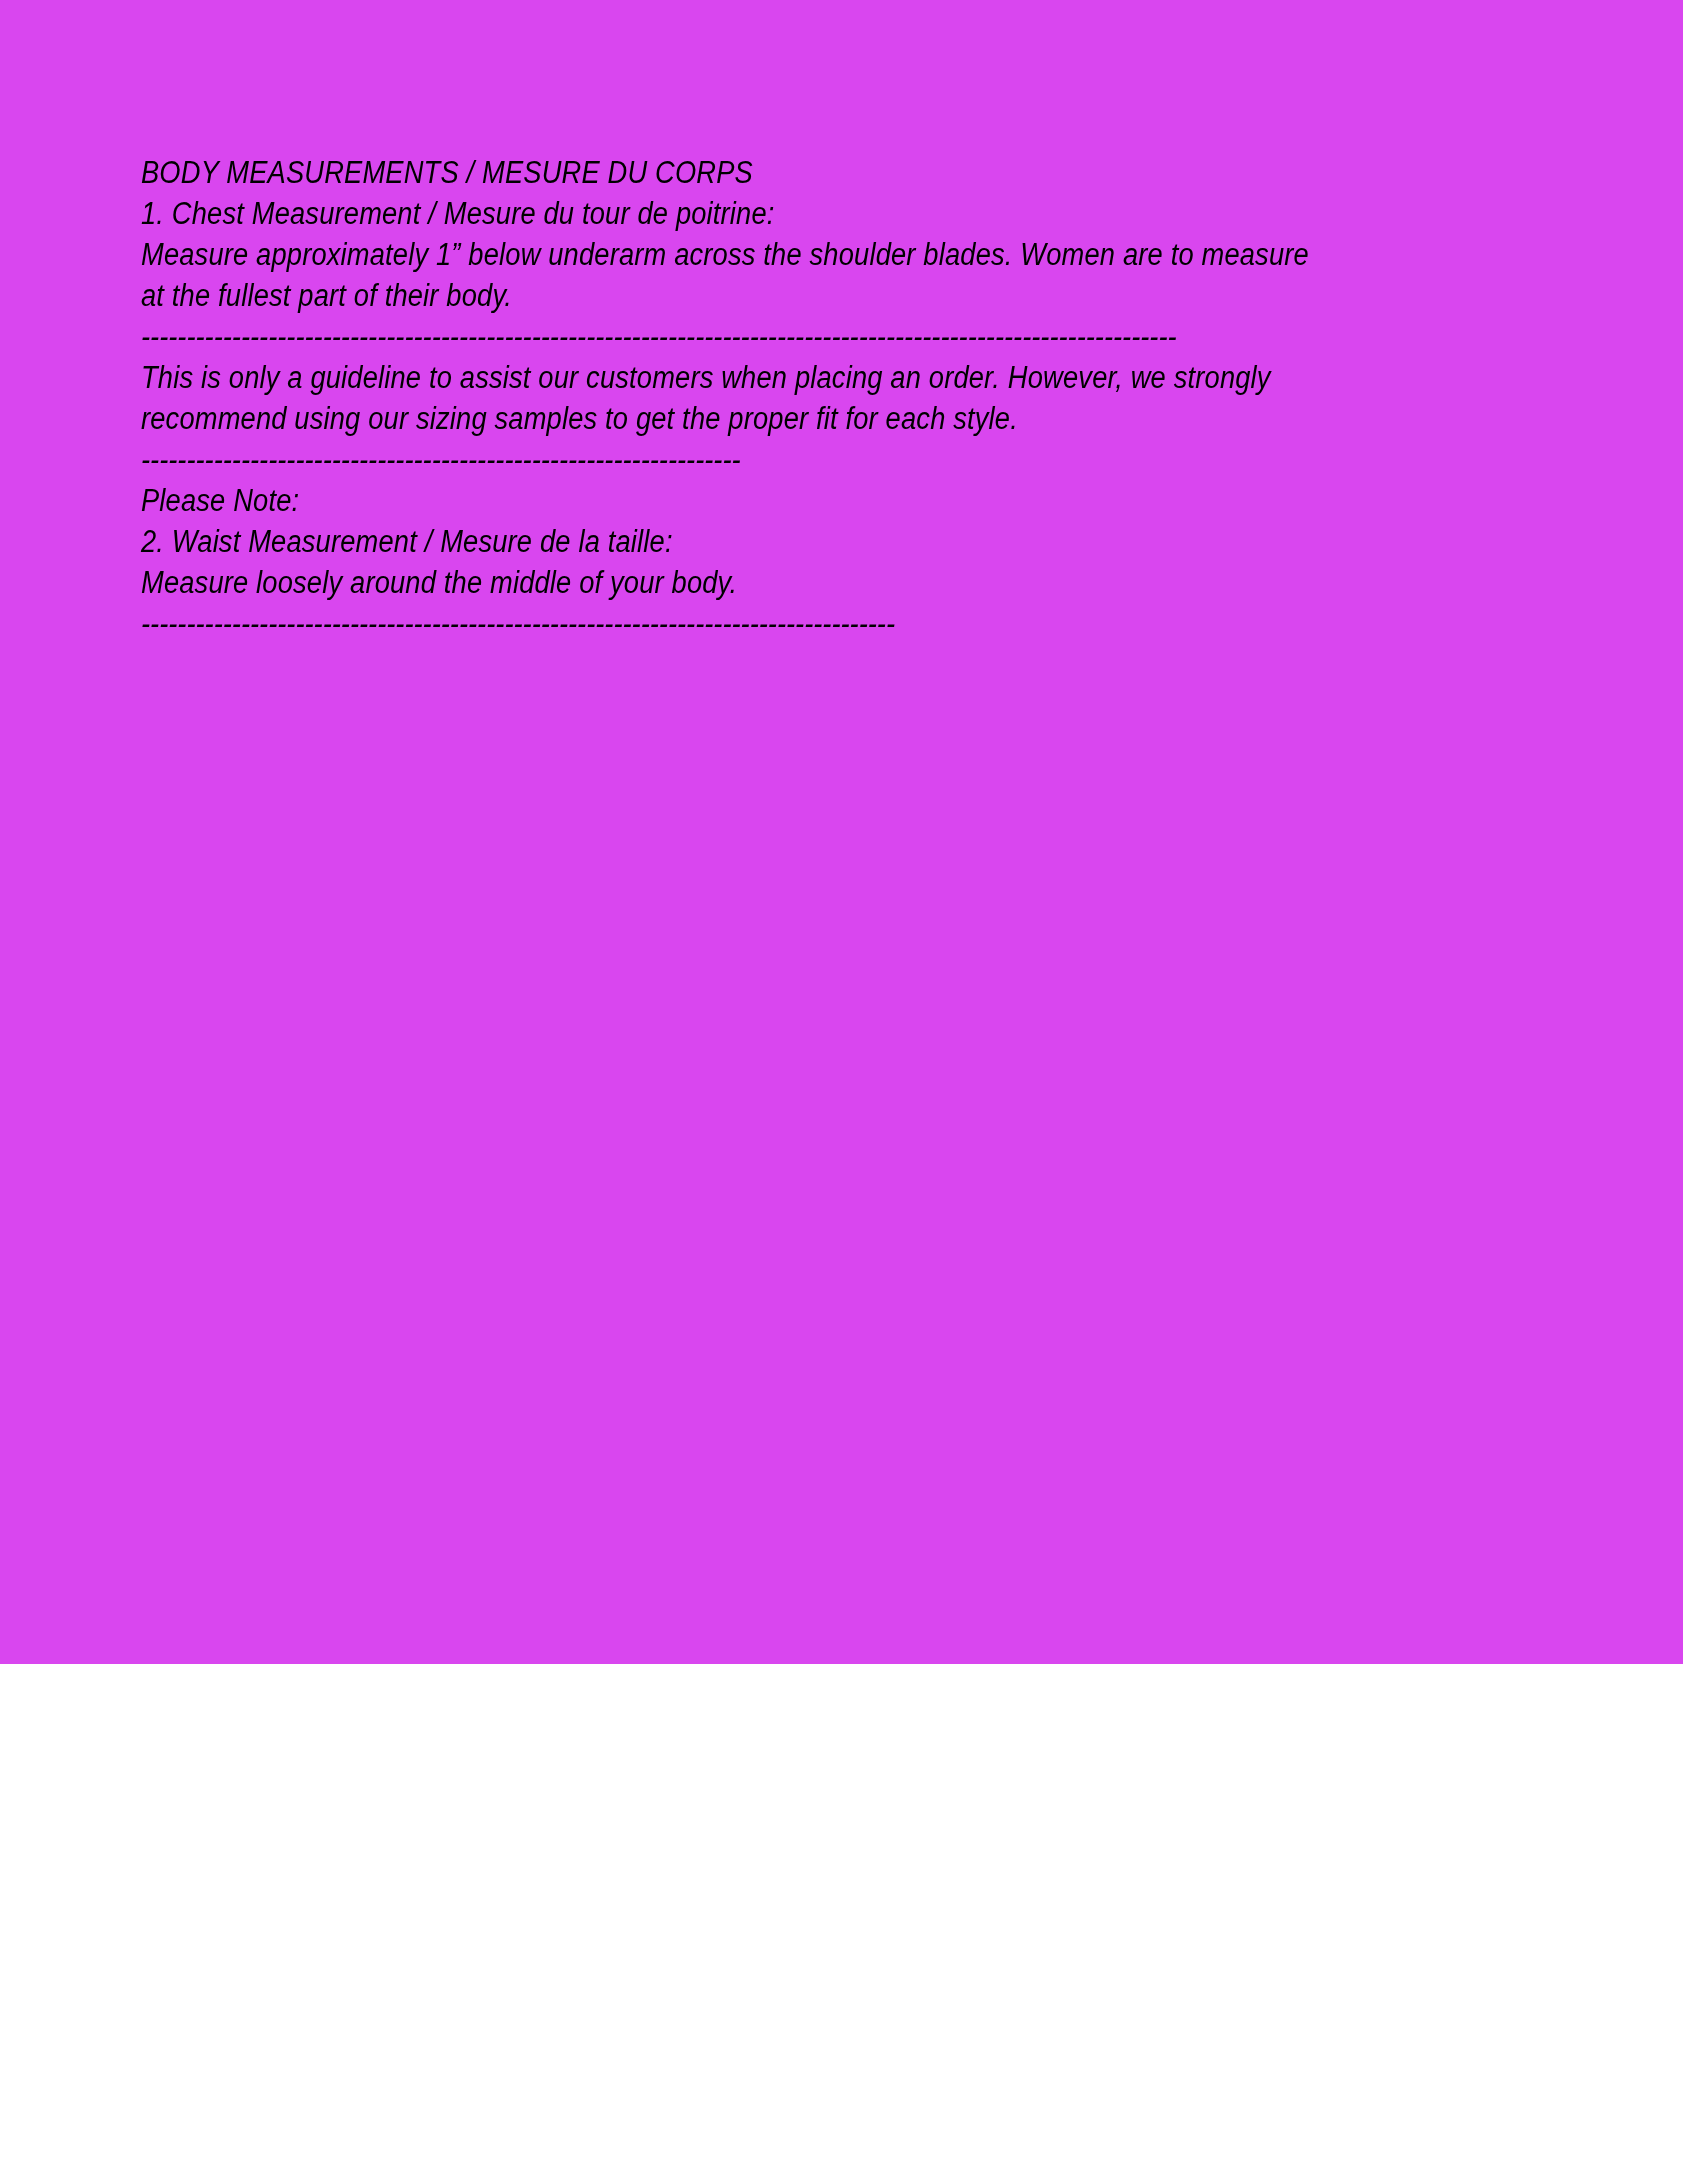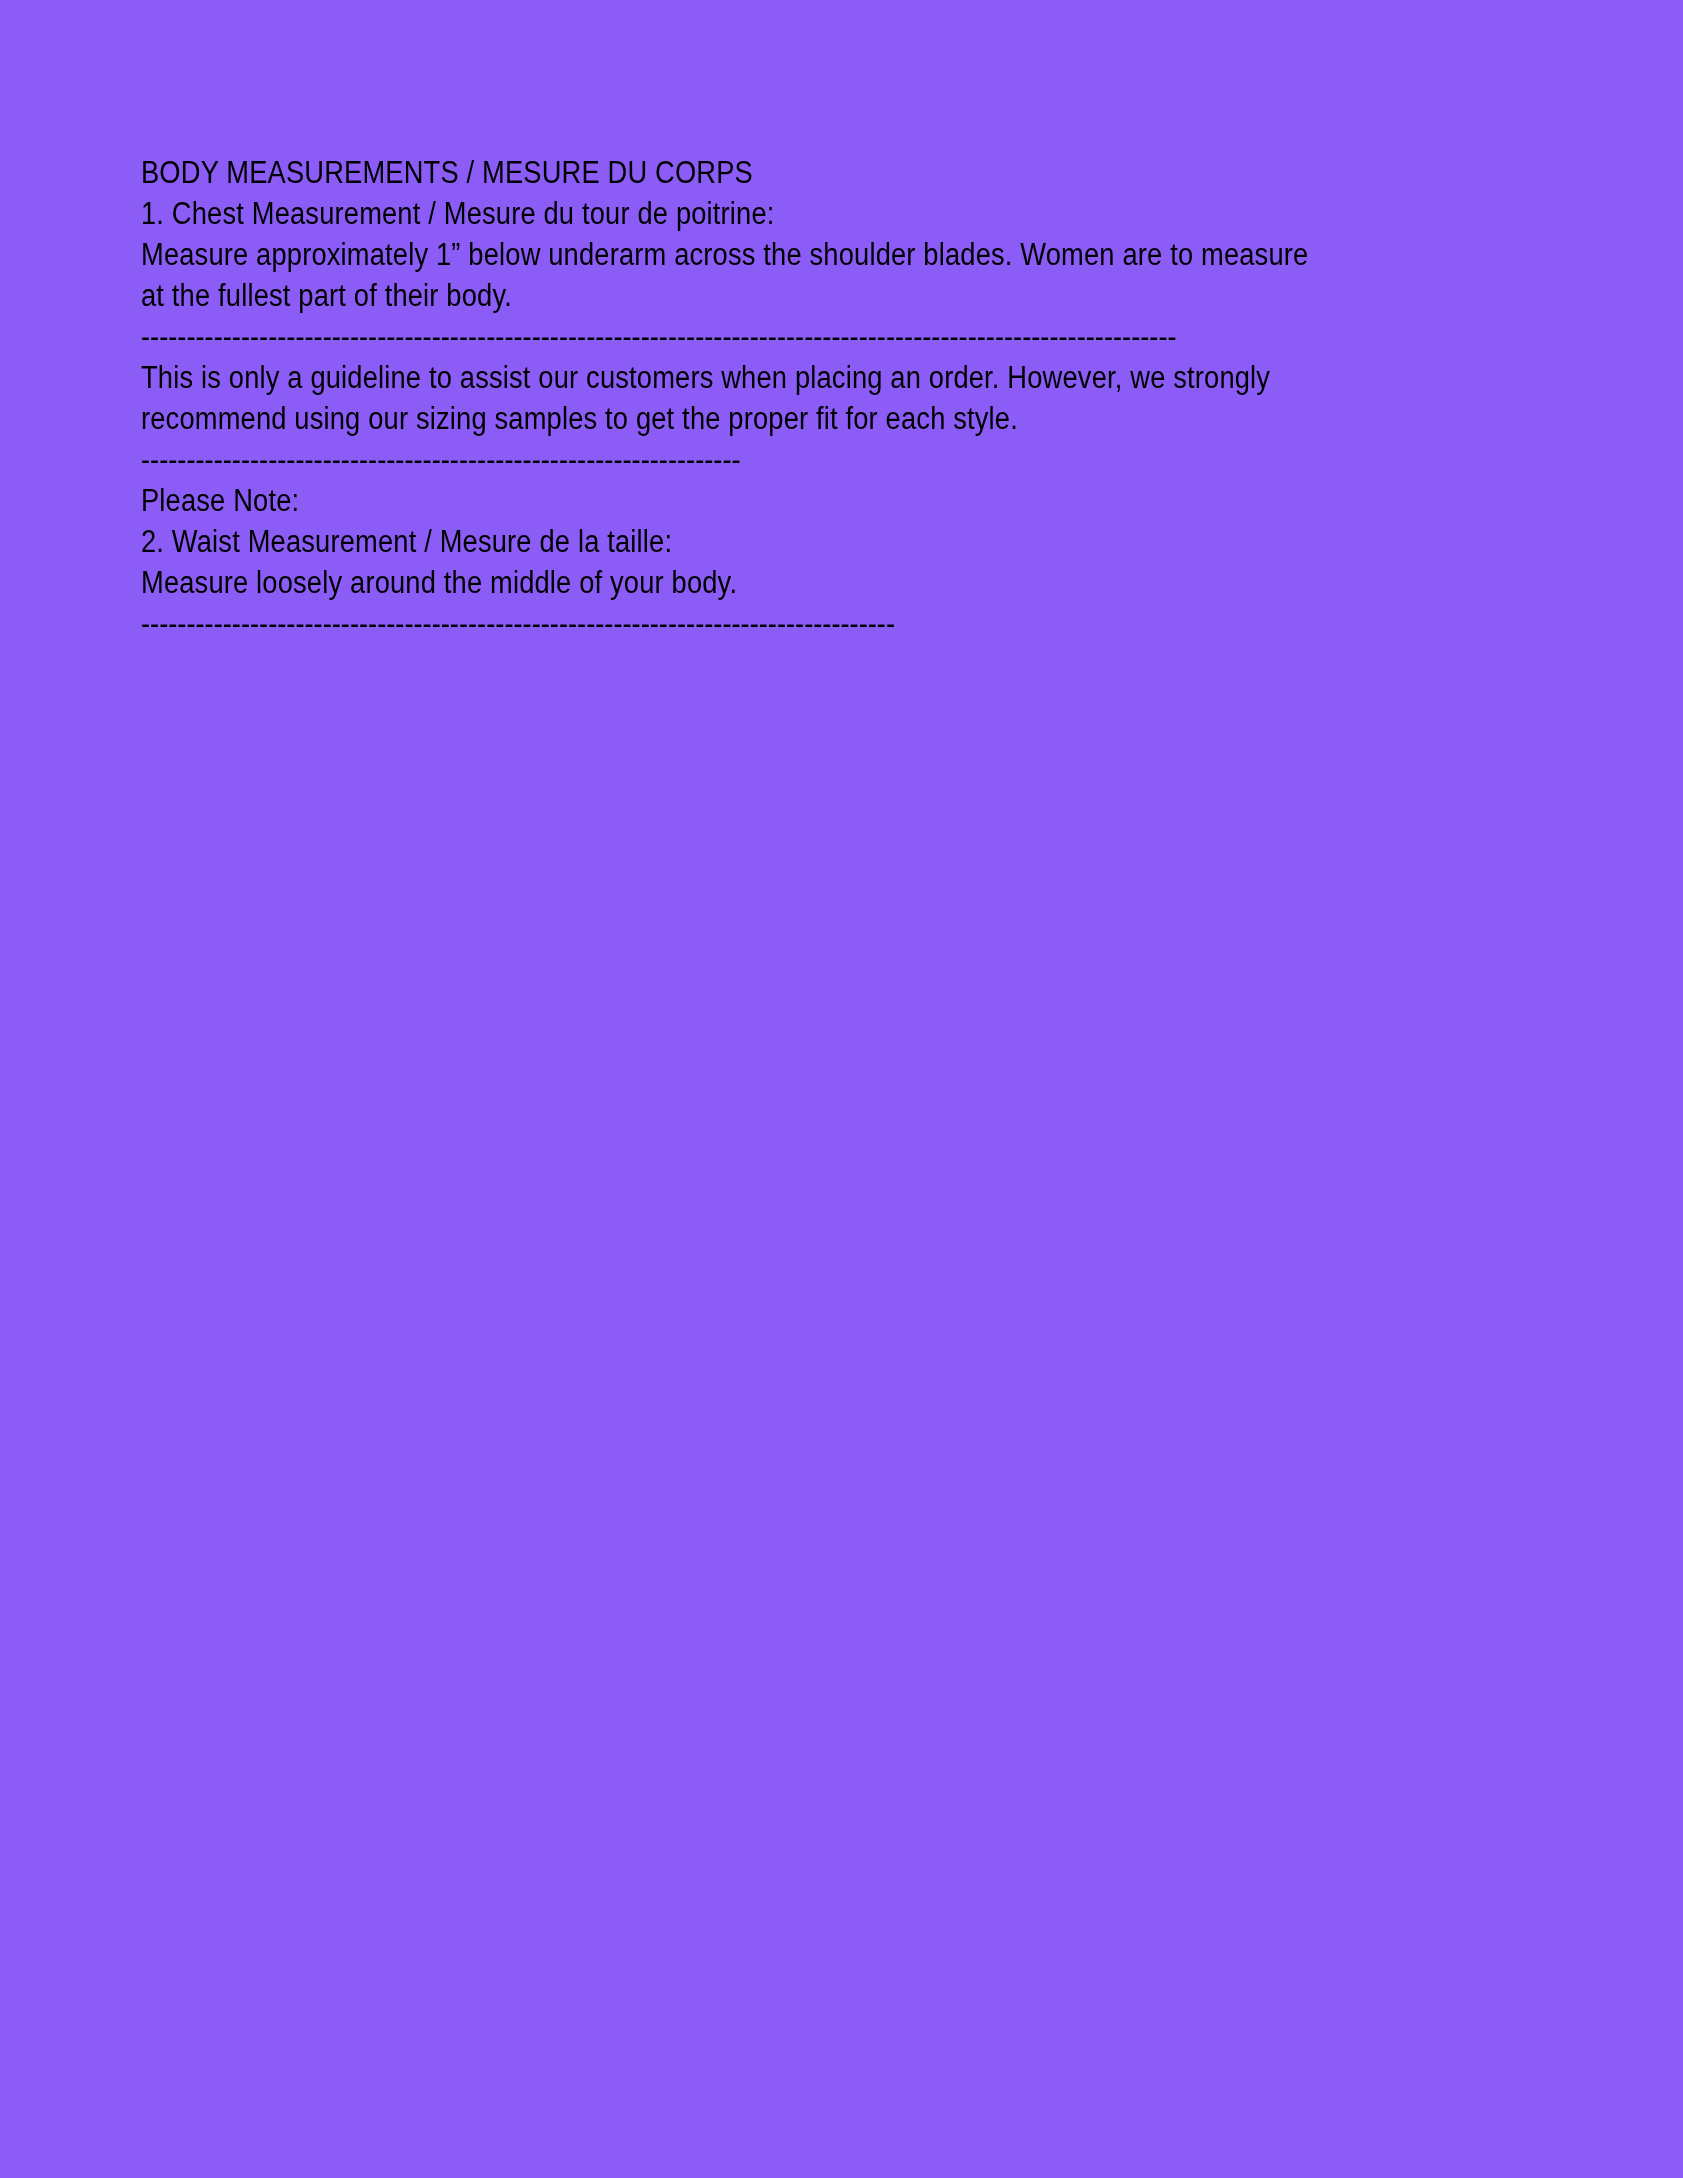--- a/index.html
+++ b/index.html
@@ -7,22 +7,23 @@
     padding: 0;
     width: 1683px;
     height: 2178px;
     background: #ffffff;
     overflow: hidden;
   }
   .page {
     position: absolute;
     left: 0; top: 0;
     width: 1683px;
-    height: 2178px;
-    background: #8b5cf6;
+    height: 1664px;
+    background: #d946ef;
+    font-style: italic;
   }
   .doc {
     position: absolute;
     left: 141px;
     top: 152px;
   }
   .ln {
     font-family: "Liberation Sans", sans-serif;
     font-size: 31px;
     line-height: 41px;

